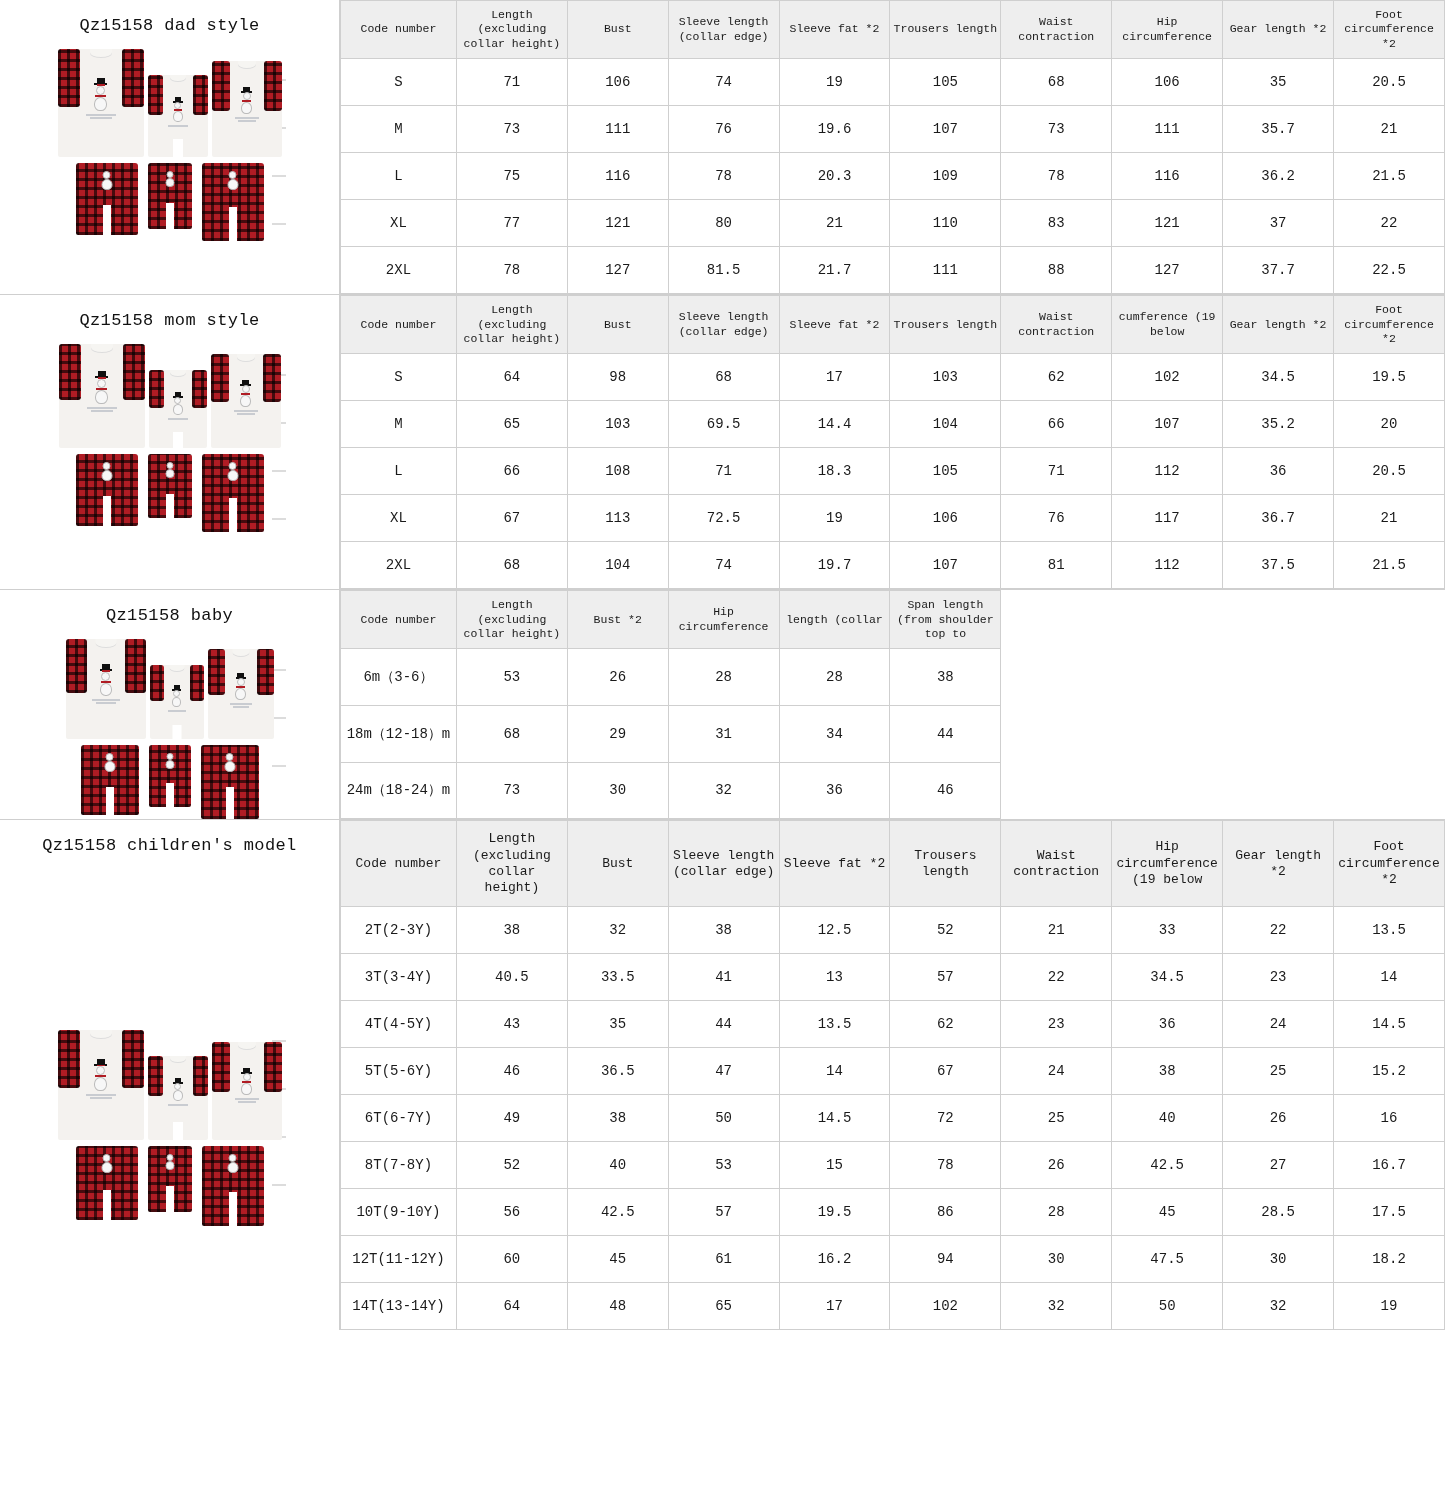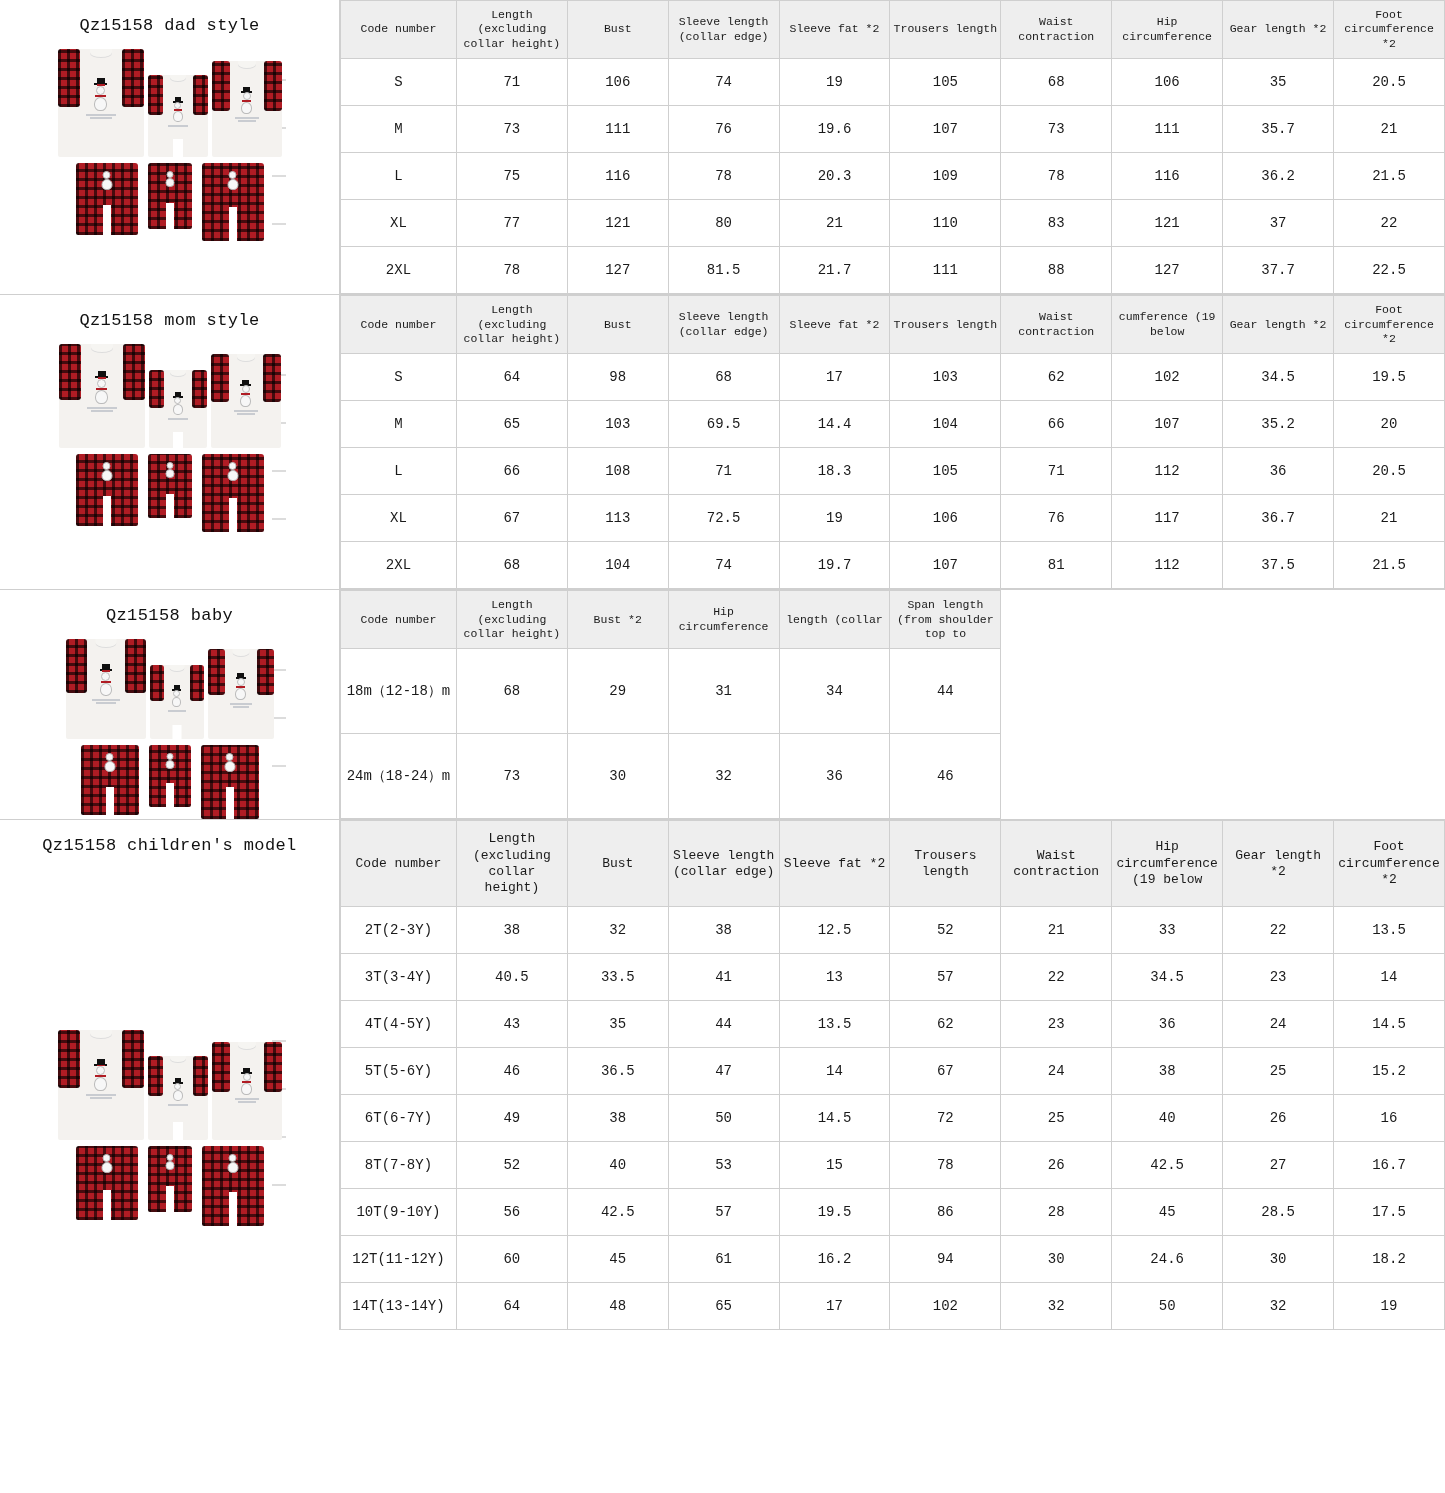--- a/index.html
+++ b/index.html
@@ -625,20 +625,32 @@
           <th>length (collar</th>
           <th>Span length (from shoulder top to</th>
           <th class="blank" style="border:none;"></th>
           <th class="blank" style="border:none;"></th>
           <th class="blank" style="border:none;"></th>
           <th class="blank" style="border:none;"></th>
         </tr>
       </thead>
       <tbody>
         <tr>
+          <td>6m（3-6）</td>
+          <td>53</td>
+          <td>26</td>
+          <td>28</td>
+          <td>28</td>
+          <td>38</td>
+          <td class="blank" style="border:none;"></td>
+          <td class="blank" style="border:none;"></td>
+          <td class="blank" style="border:none;"></td>
+          <td class="blank" style="border:none;"></td>
+        </tr>
+        <tr>
           <td>18m（12-18）m</td>
           <td>68</td>
           <td>29</td>
           <td>31</td>
           <td>34</td>
           <td>44</td>
           <td class="blank" style="border:none;"></td>
           <td class="blank" style="border:none;"></td>
           <td class="blank" style="border:none;"></td>
           <td class="blank" style="border:none;"></td>
@@ -866,21 +878,21 @@
           <td>17.5</td>
         </tr>
         <tr>
           <td>12T(11-12Y)</td>
           <td>60</td>
           <td>45</td>
           <td>61</td>
           <td>16.2</td>
           <td>94</td>
           <td>30</td>
-          <td>24.6</td>
+          <td>47.5</td>
           <td>30</td>
           <td>18.2</td>
         </tr>
         <tr>
           <td>14T(13-14Y)</td>
           <td>64</td>
           <td>48</td>
           <td>65</td>
           <td>17</td>
           <td>102</td>

